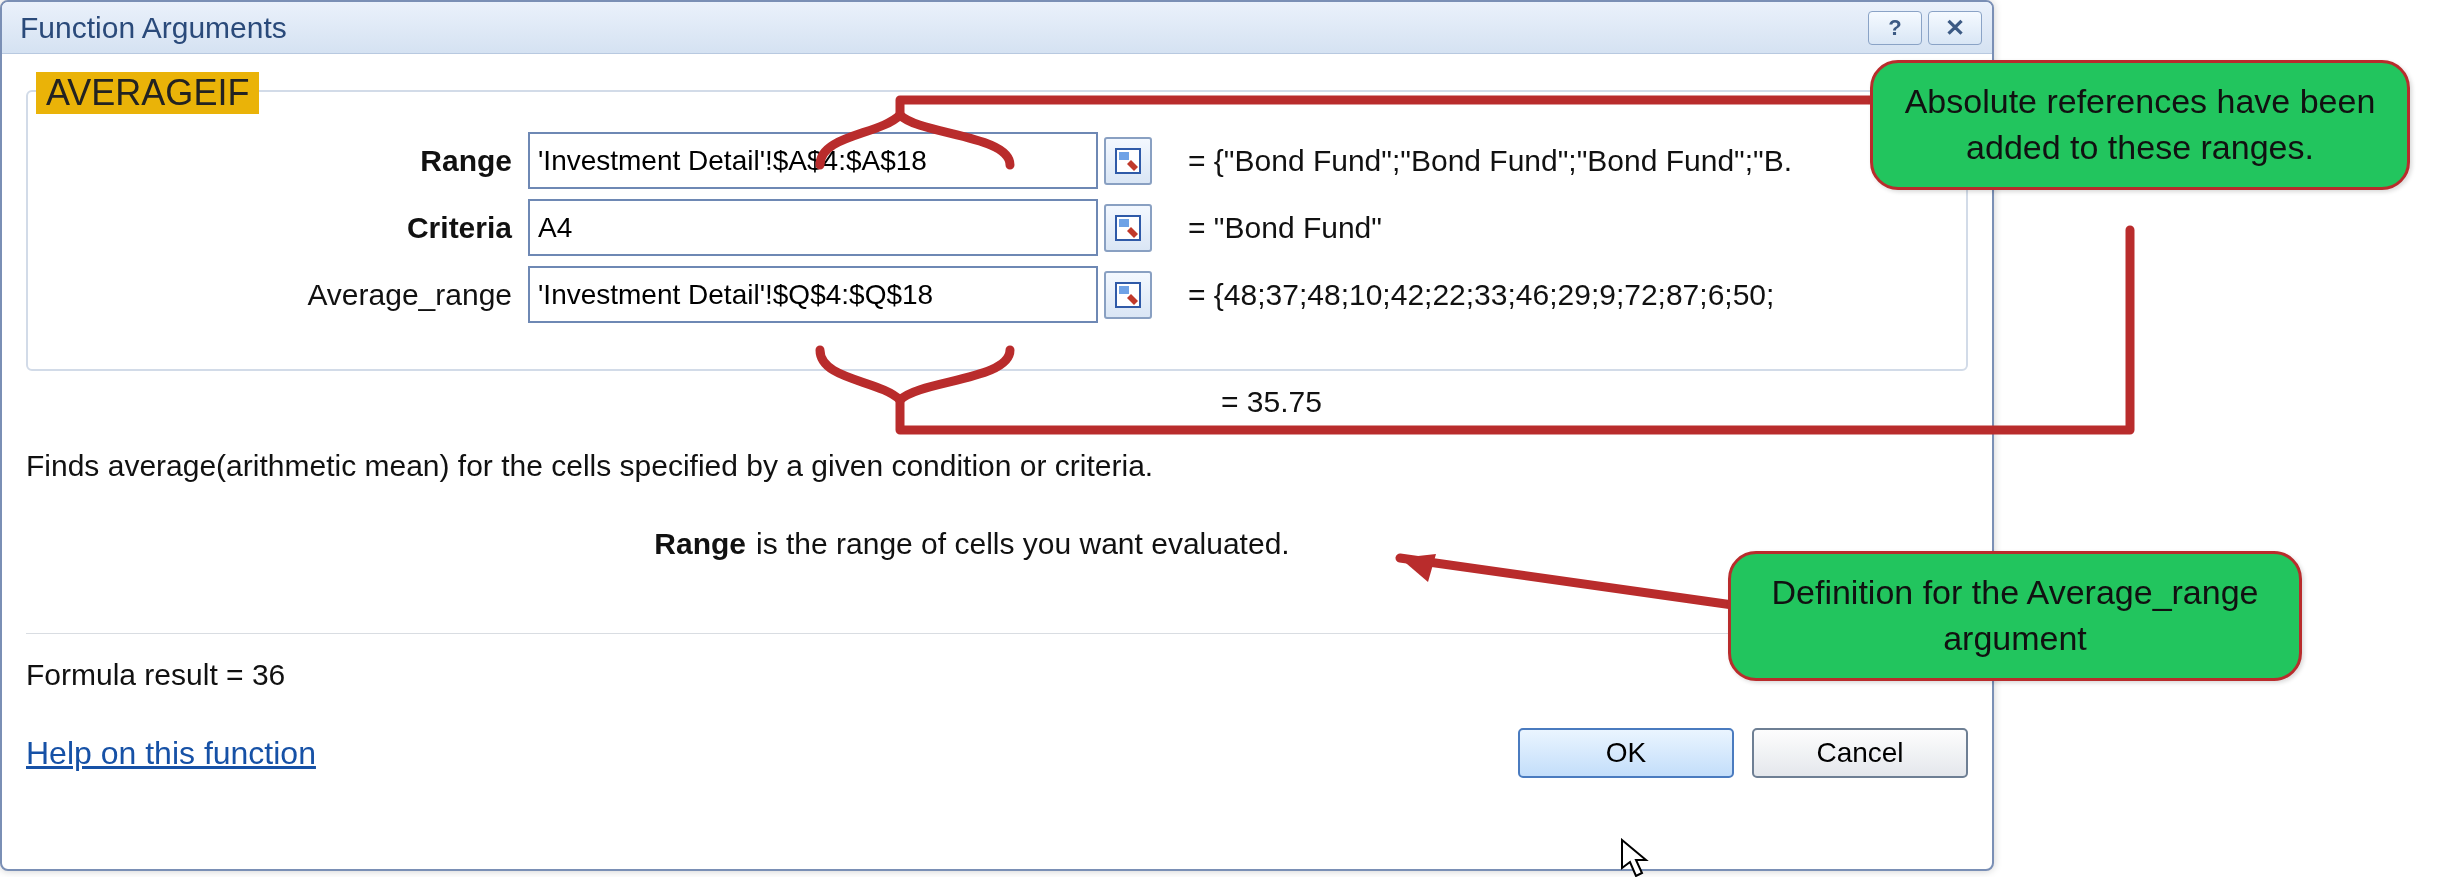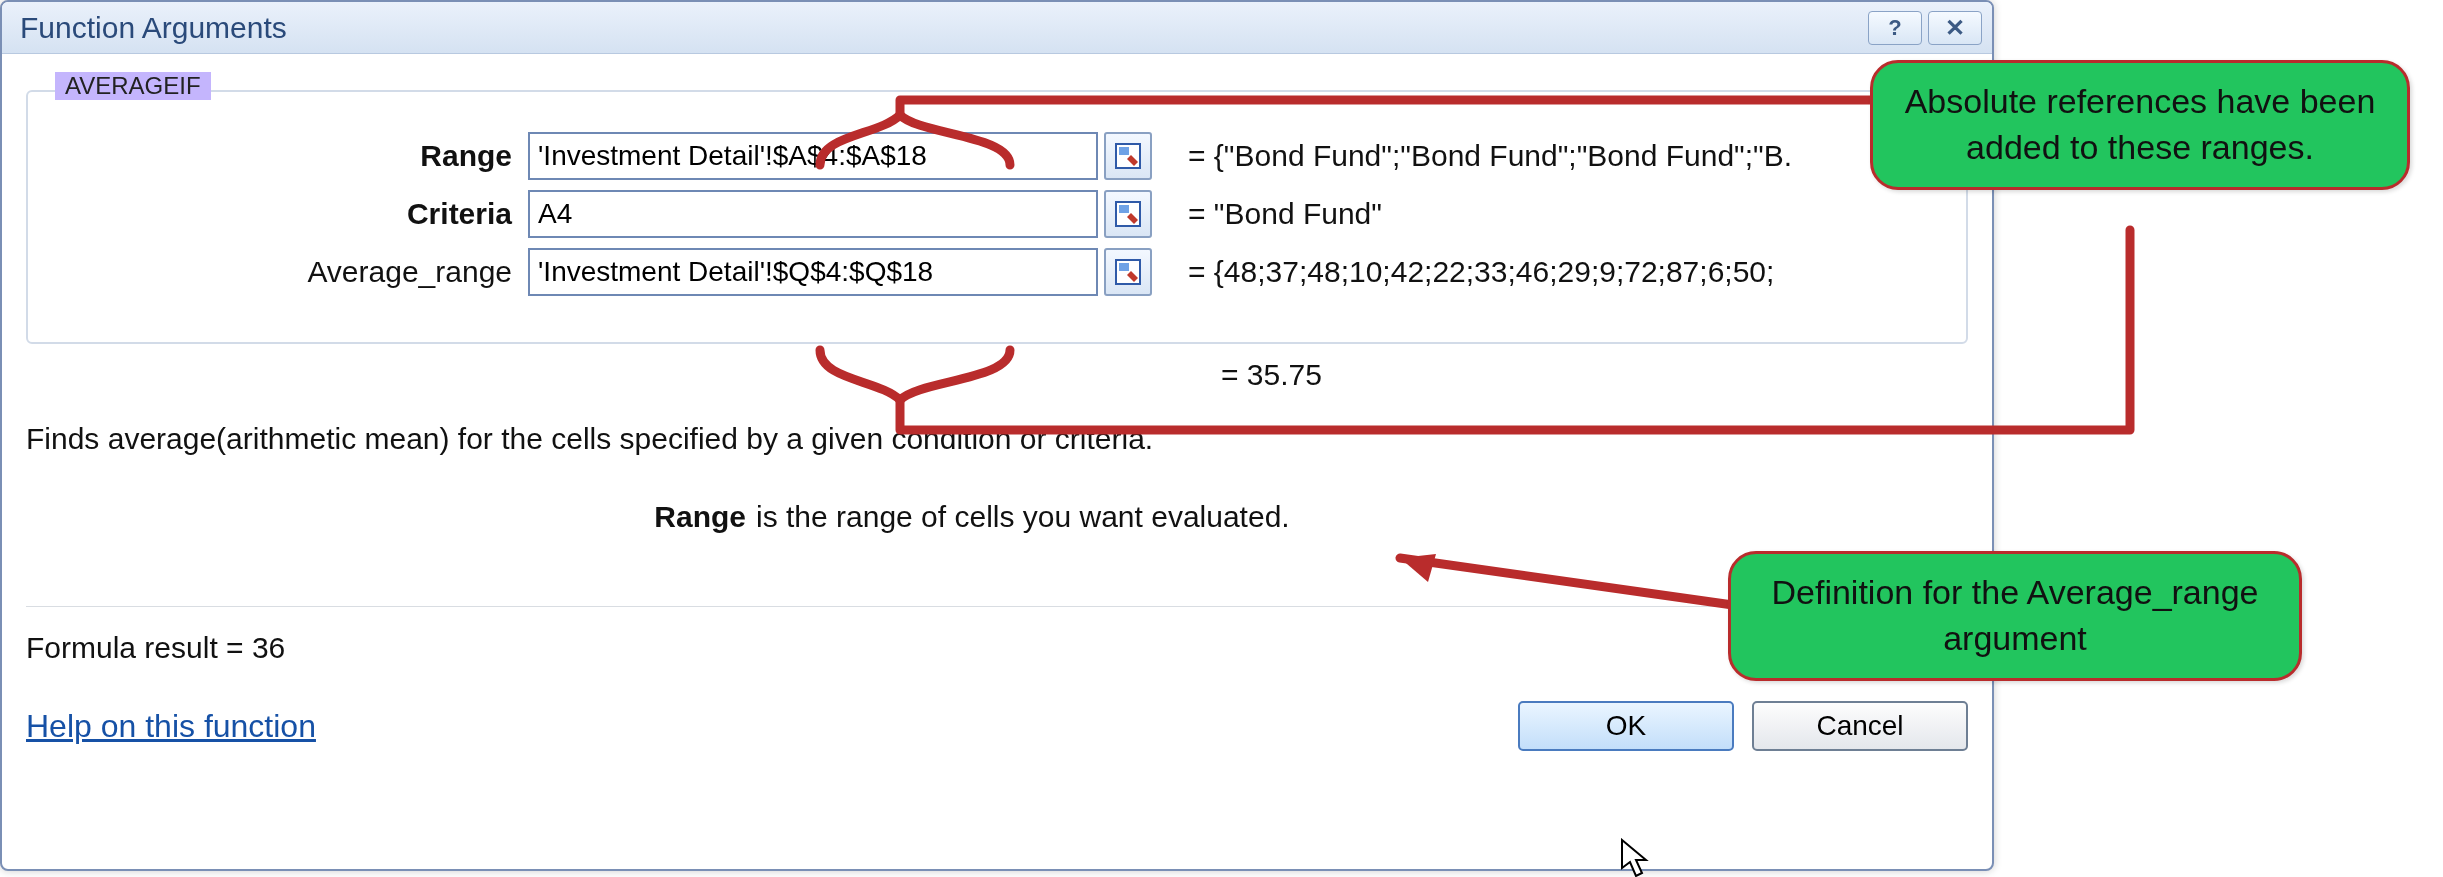--- a/index.html
+++ b/index.html
@@ -62,41 +62,41 @@
   .group {
     border: 2px solid #d2dbe8;
     border-radius: 6px;
     padding: 30px 20px 36px 20px;
     margin-top: 18px;
     position: relative;
   }
   .group-label {
     position: absolute;
     top: -20px;
-    left: 27px;
-    background: #c4b5fd;
+    left: 8px;
+    background: #eab308;
     padding: 0 10px;
-    font-size: 24px;
+    font-size: 36px;
     color: #222;
   }
   .arg-row {
     display: flex;
     align-items: center;
     margin: 10px 0;
   }
   .arg-label {
     width: 480px;
     text-align: right;
     padding-right: 16px;
     font-size: 30px;
   }
   .arg-label.bold { font-weight: bold; }
   .arg-input {
     width: 570px;
-    height: 48px;
+    height: 57px;
     border: 2px solid #6e88b4;
     background: #fff;
     font-size: 28px;
     padding: 4px 8px;
     font-family: inherit;
   }
   .ref-btn {
     width: 48px;
     height: 48px;
     margin-left: 6px;

